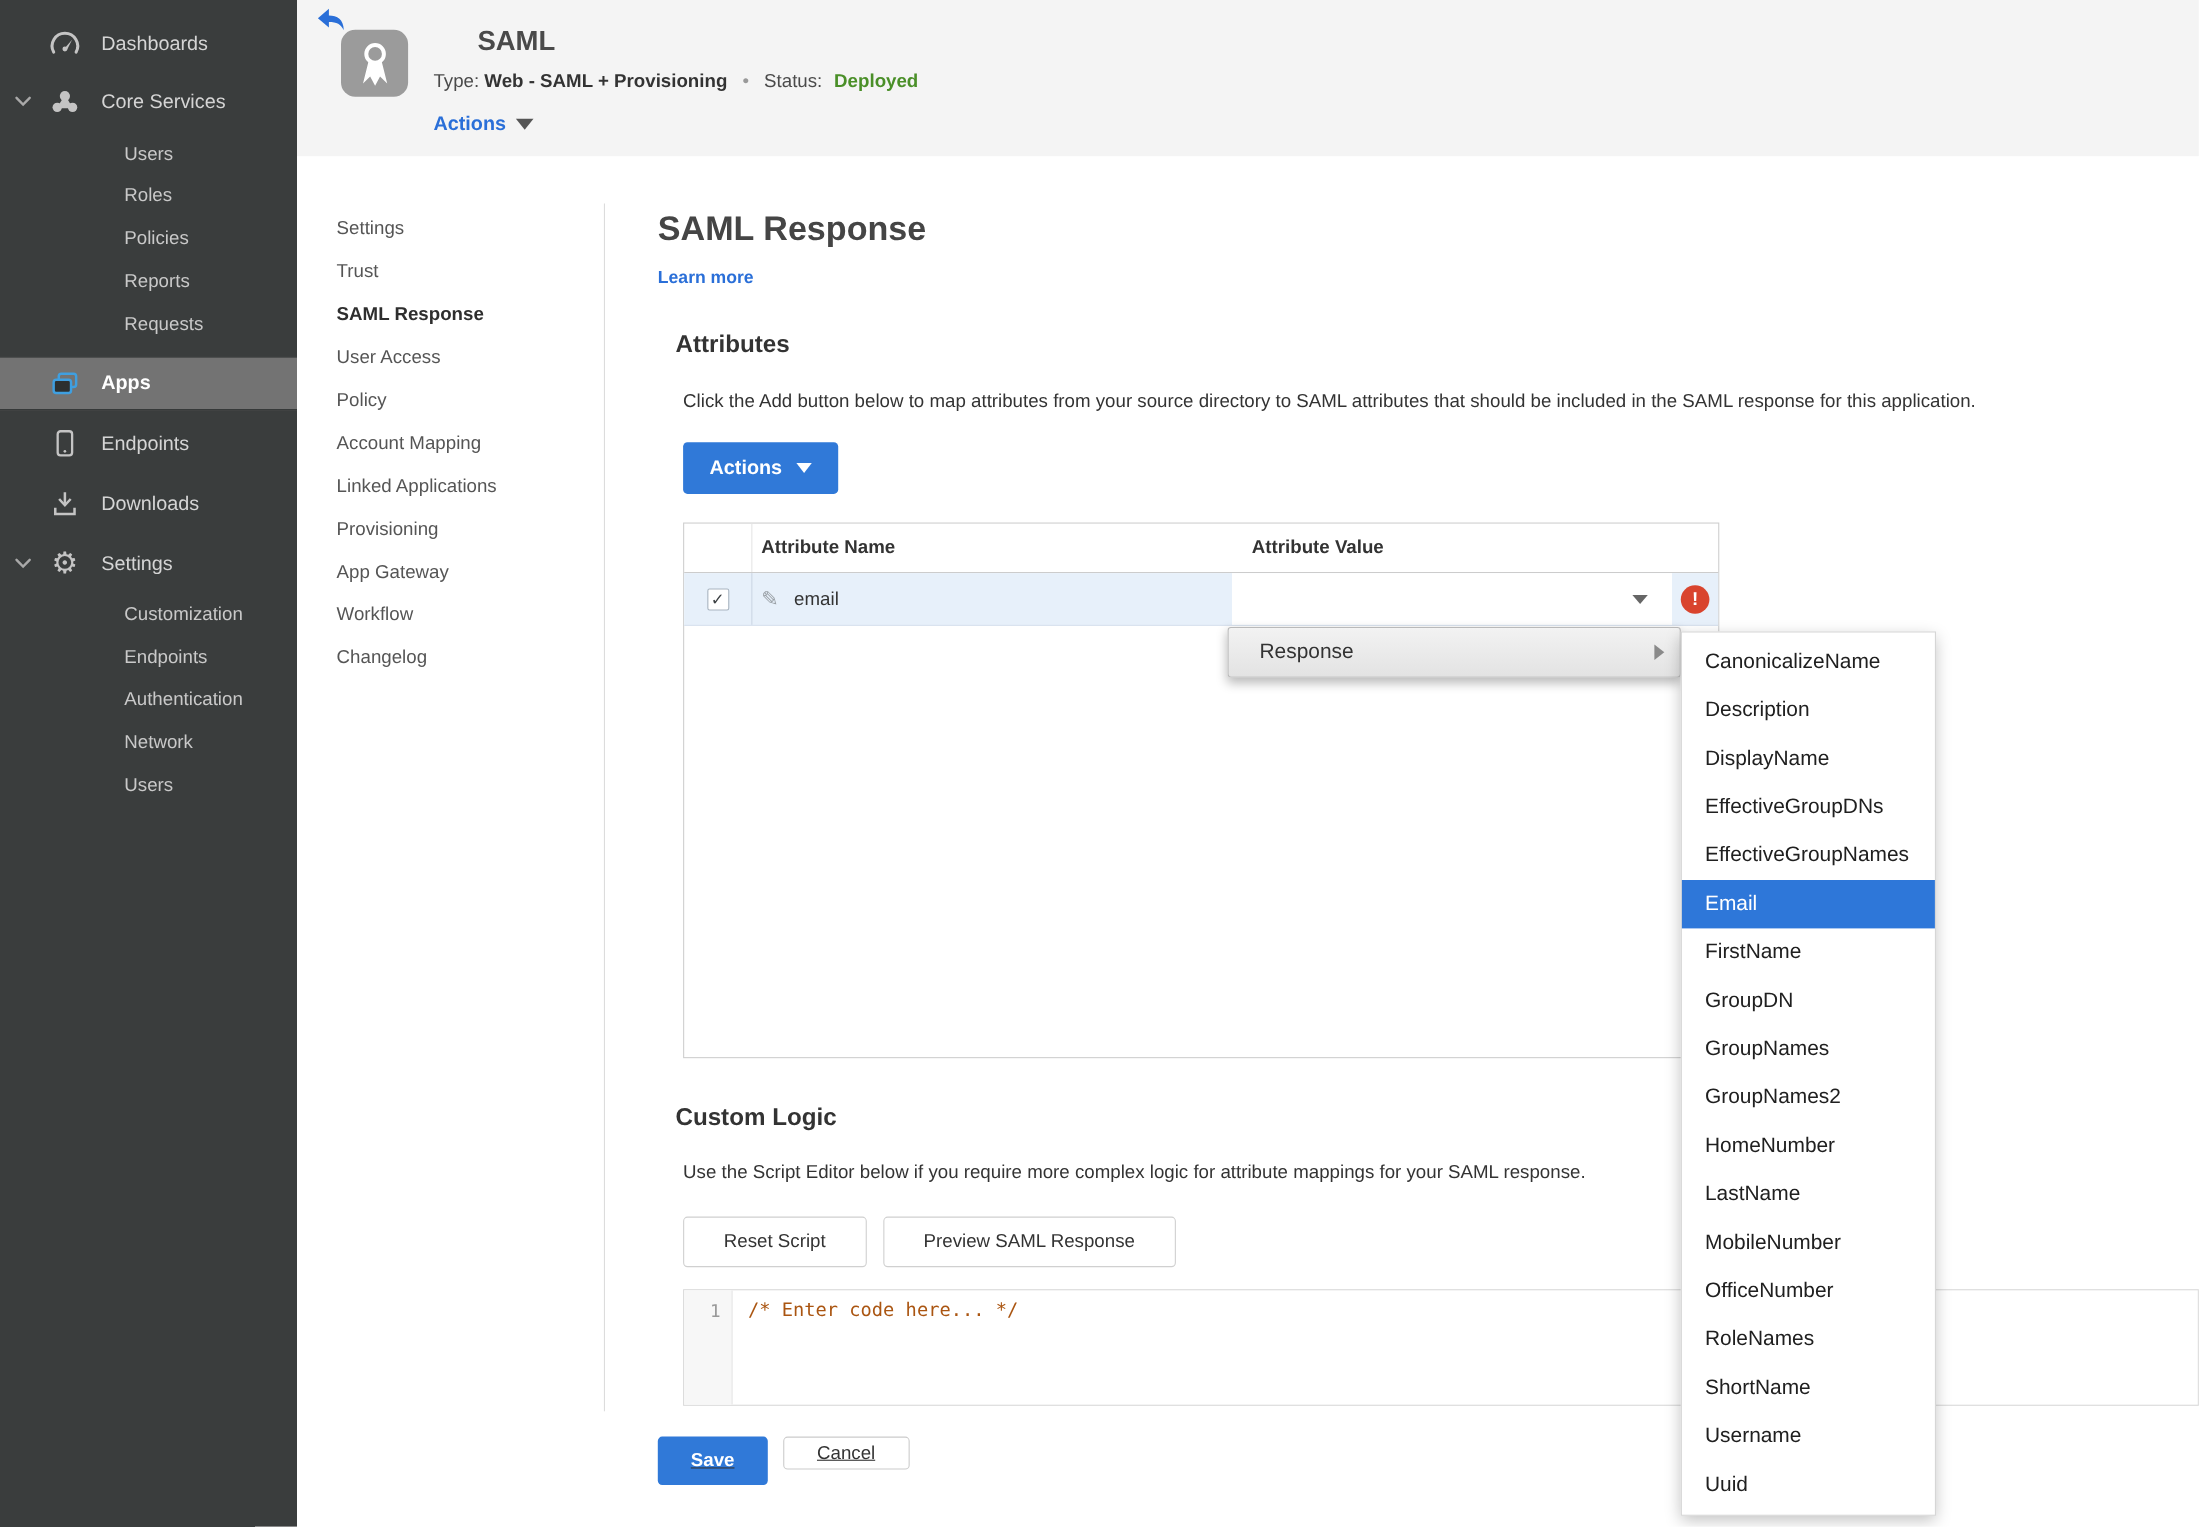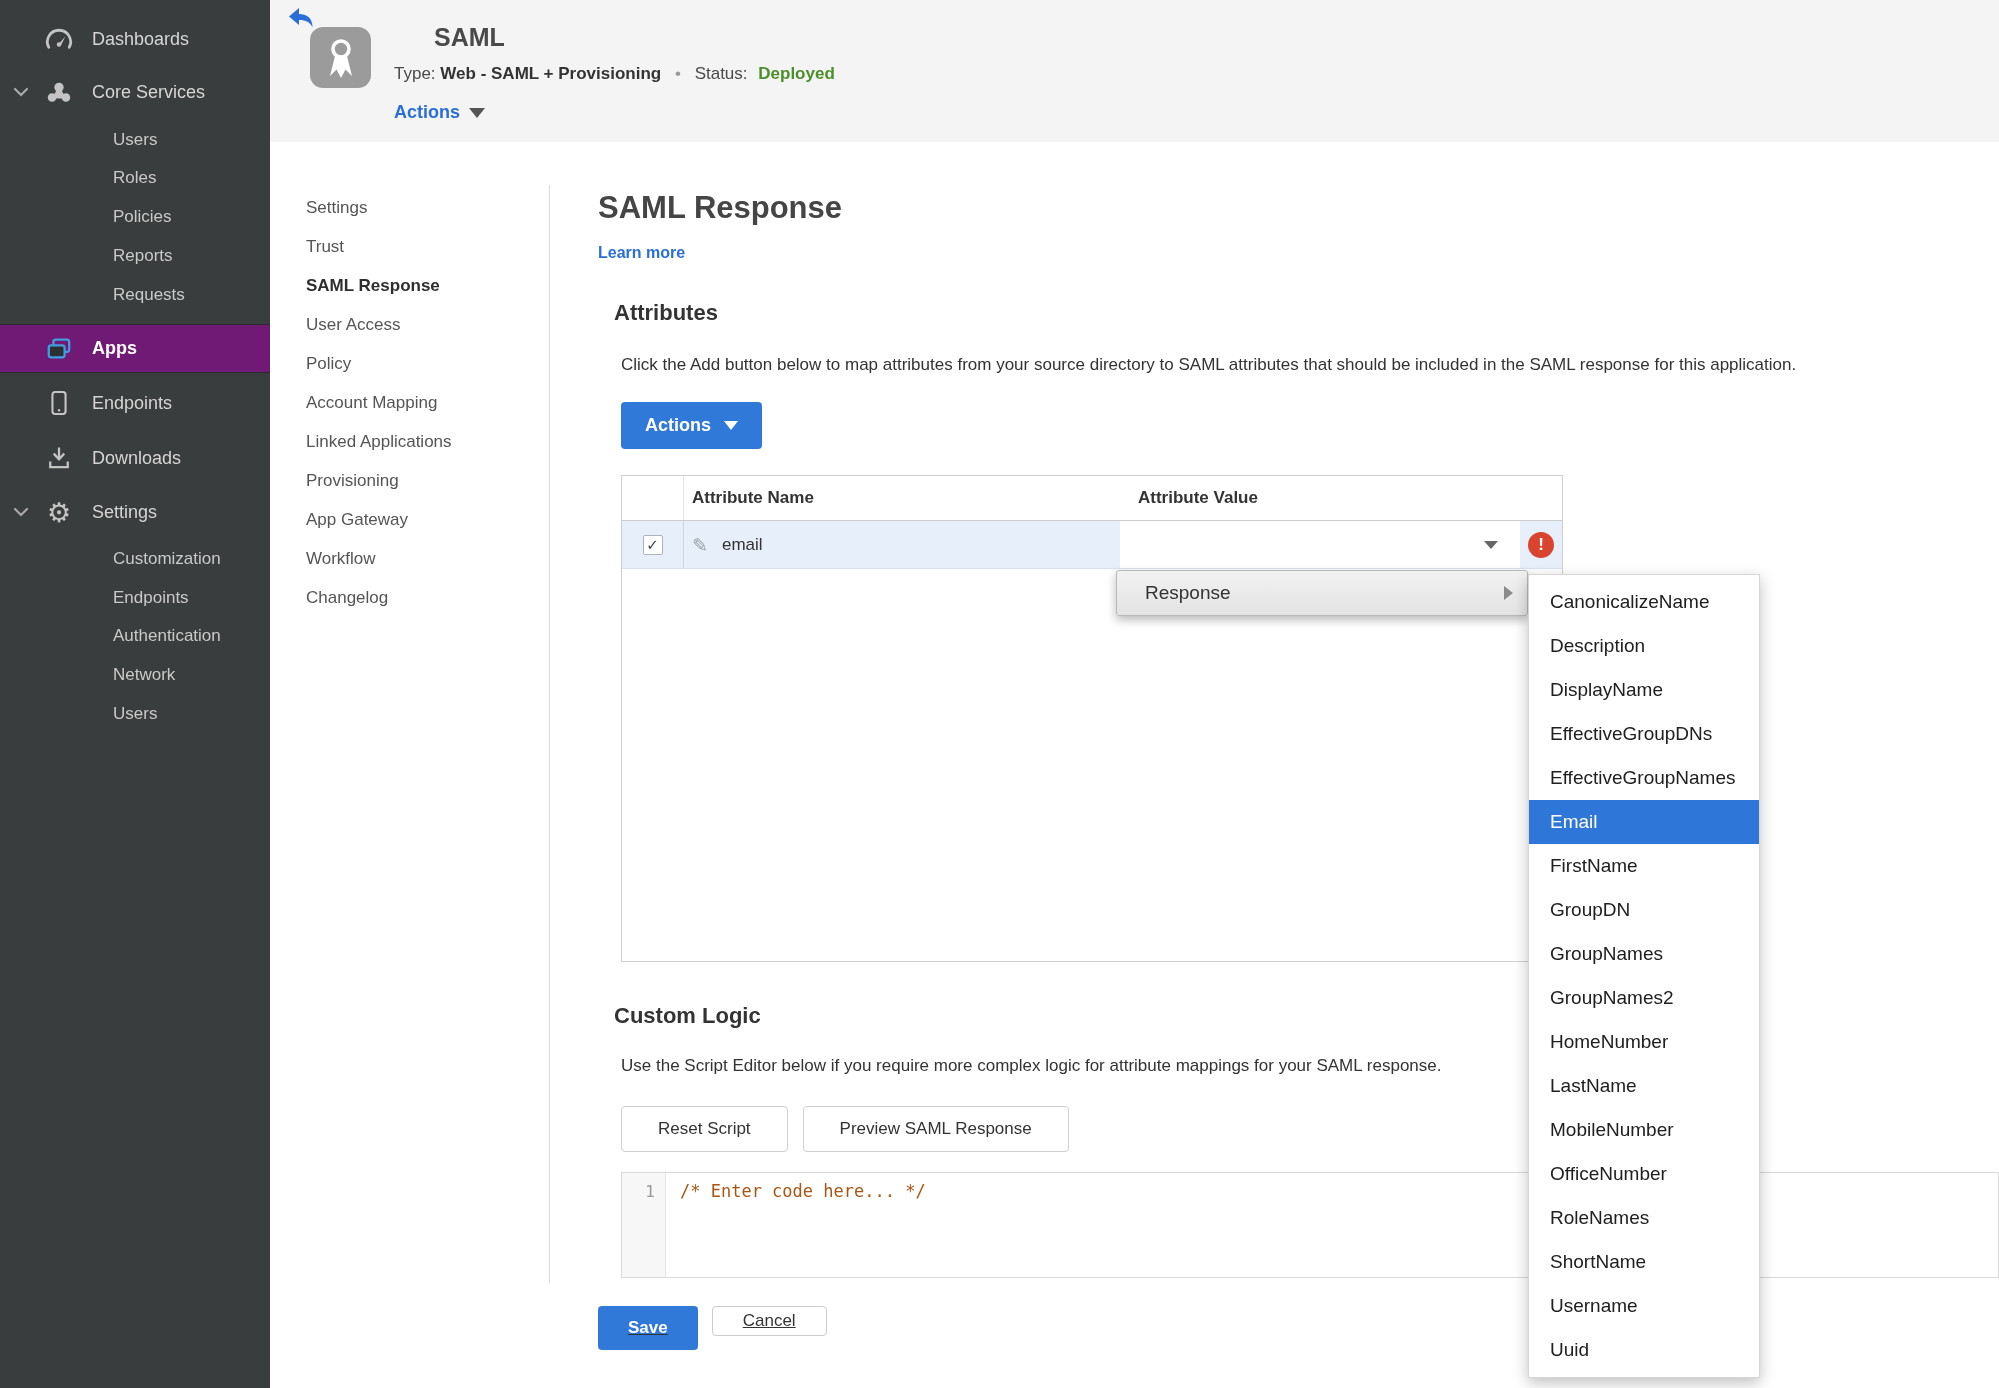--- a/index.html
+++ b/index.html
@@ -6,21 +6,21 @@
   html,body { width:1999px; height:1388px; overflow:hidden; }
   body { position:relative; background:#fff; font-family:"Liberation Sans","DejaVu Sans",sans-serif; color:#333; }
 
   
   .sidebar { position:absolute; left:0; top:0; width:270px; height:1388px; background:#3a3d3d; z-index:2; }
   .side-item { position:absolute; left:0; width:270px; height:30px; display:flex; align-items:center; color:#d5d5d5; font-size:18px; cursor:pointer; }
   .side-item .chev { position:absolute; left:13px; top:50%; transform:translateY(-50%); display:flex; }
   .side-item .ico { position:absolute; left:42px; width:34px; display:flex; justify-content:center; align-items:center; }
   .side-item .label { position:absolute; left:92px; white-space:nowrap; }
   .side-item.sub .label { left:113px; font-size:17px; color:#c9c9c9; }
-  .side-item.apps-active { height:49px; background:#701a75; border-top:1px solid #292c2c; border-bottom:1px solid #292c2c; }
+  .side-item.apps-active { height:49px; background:#737373; border-top:1px solid #292c2c; border-bottom:1px solid #292c2c; }
   .side-item.apps-active .label { color:#ffffff; font-weight:bold; }
   .gear-glyph { font-family:"DejaVu Sans",sans-serif; font-size:27px; color:#c4c4c4; line-height:1; }
 
   
   .content { position:absolute; left:270px; top:0; right:0; height:1388px; background:#fff; }
 
   
   .app-header { position:absolute; left:0; top:0; right:0; height:142px; background:#f4f4f4; }
   .back-arrow { position:absolute; left:18px; top:7px; cursor:pointer; }
   .app-badge { position:absolute; left:40px; top:27px; width:61px; height:61px; background:#9b9b9b; border-radius:13px; display:flex; align-items:center; justify-content:center; }

